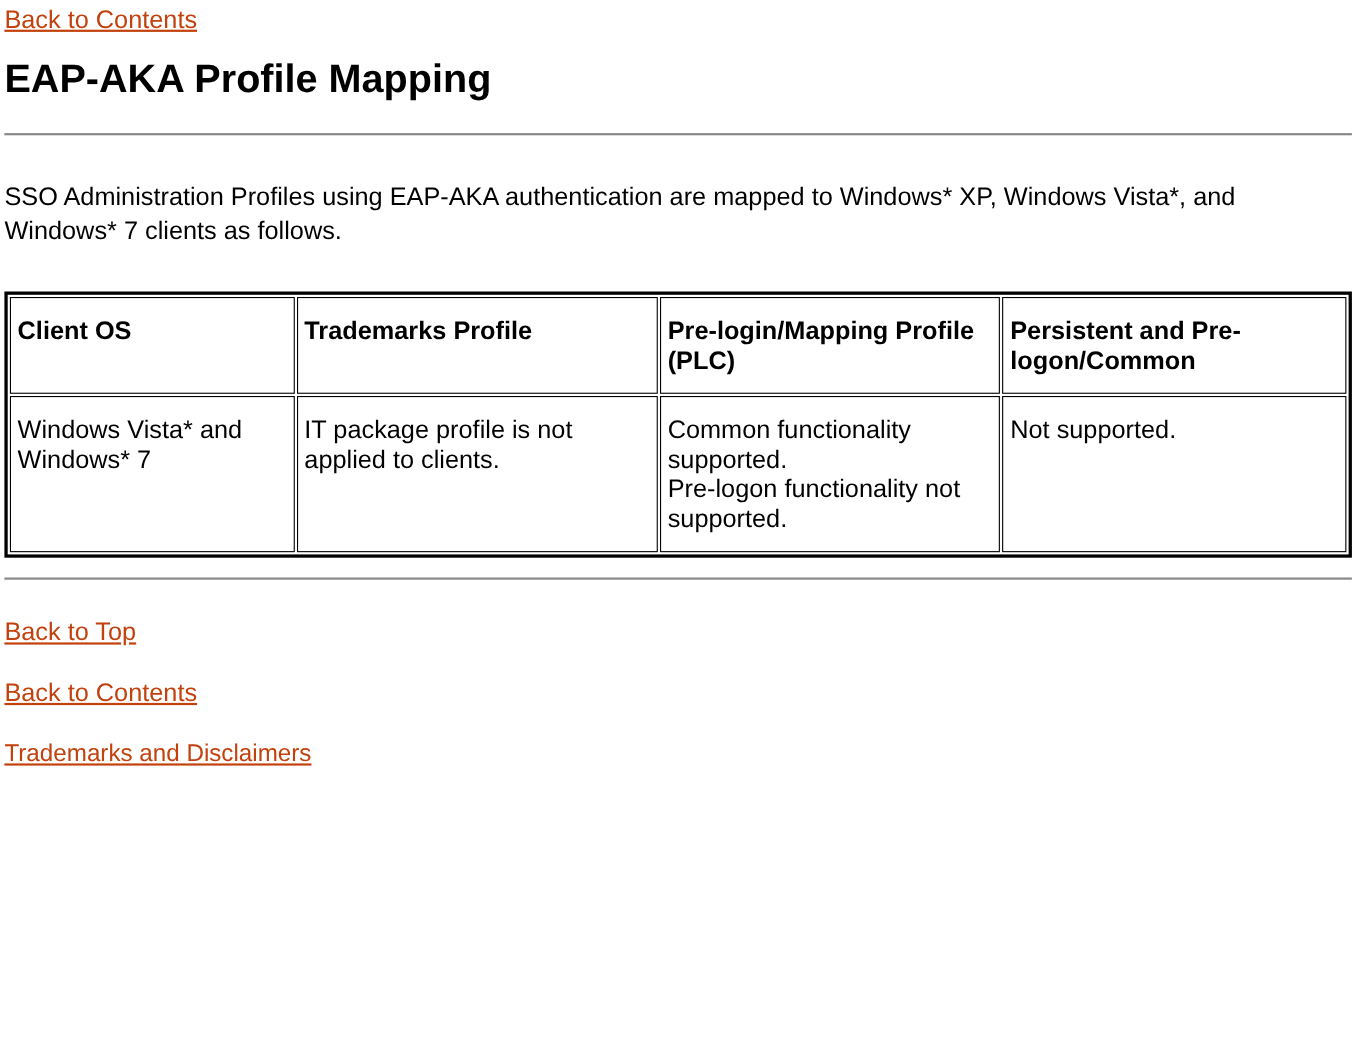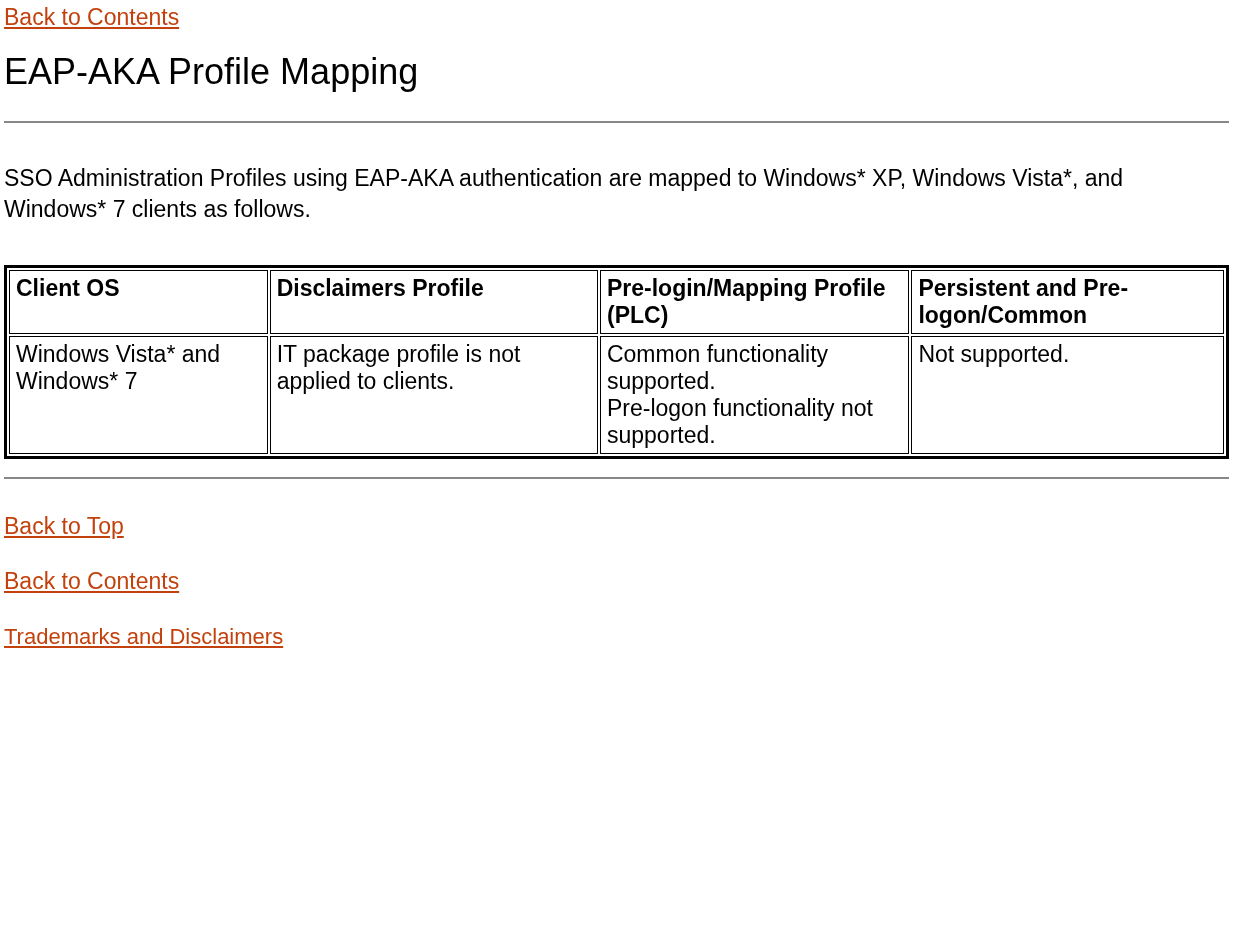--- a/index.html
+++ b/index.html
@@ -9,42 +9,42 @@
       font-size: 23px;
       color: #000;
       background: #fff;
     }
     a {
       color: #c2410c;
       text-decoration: underline;
     }
     h1 {
       font-size: 36px;
-      font-weight: normal;
+      font-weight: bold;
       margin: 20px 0 28px 0;
     }
     hr {
       border: none;
       border-top: 2px solid #888;
       margin: 18px 0;
     }
     p {
       margin: 40px 0;
       line-height: 1.35;
     }
     table {
       border-collapse: separate;
       border-spacing: 2px;
       border: 3px solid #000;
       width: 100%;
       margin-bottom: 10px;
     }
     th, td {
       border: 1px solid #000;
-      padding: 4px 6px;
+      padding: 16px 6px;
       text-align: left;
       vertical-align: top;
       font-size: 23px;
       font-weight: normal;
     }
     th {
       font-weight: bold;
     }
     .footer-links {
       margin-top: 34px;
@@ -71,21 +71,21 @@
 <h1>EAP-AKA Profile Mapping</h1>
 
 <hr>
 
 <p>SSO Administration Profiles using EAP-AKA authentication are mapped to Windows* XP, Windows Vista*, and Windows* 7 clients as follows.</p>
 
 <table>
   <thead>
     <tr>
       <th>Client OS</th>
-      <th>Disclaimers Profile</th>
+      <th>Trademarks Profile</th>
       <th>Pre-login/Mapping Profile (PLC)</th>
       <th>Persistent and Pre-logon/Common</th>
     </tr>
   </thead>
   <tbody>
     <tr>
       <td>Windows Vista* and Windows* 7</td>
       <td>IT package profile is not applied to clients.</td>
       <td class="multiline-cell">
         <span>Common functionality supported.</span>

